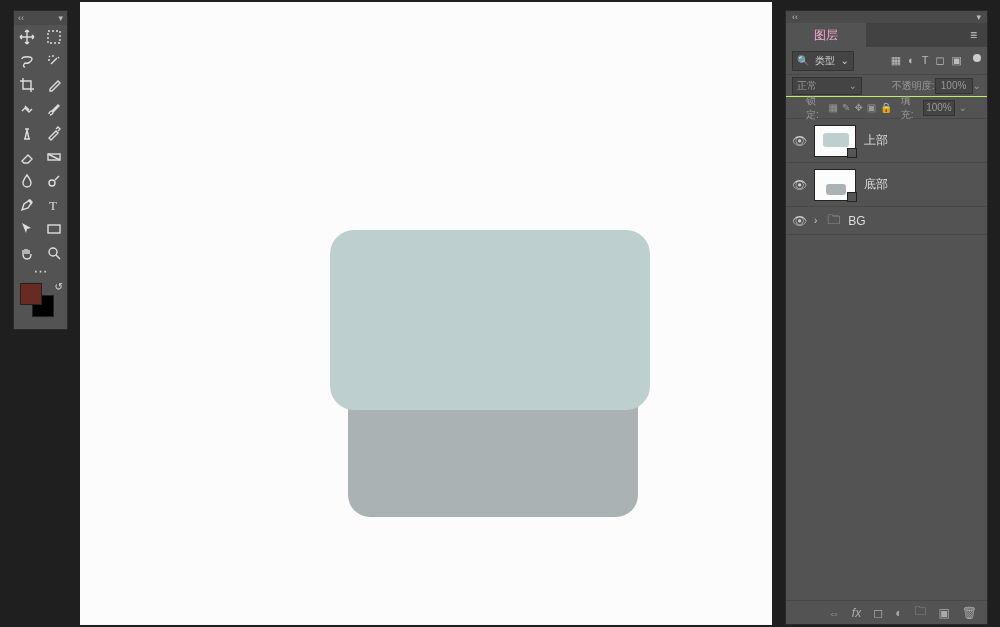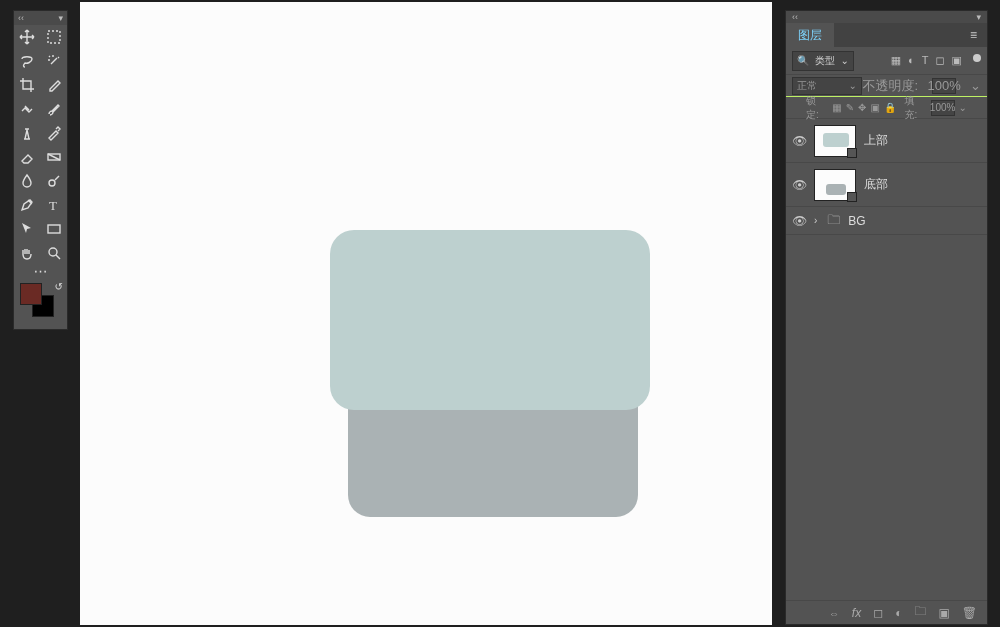--- a/index.html
+++ b/index.html
@@ -69,22 +69,22 @@
 }
 .panel-top-dots {
   height: 12px; display: flex; align-items: center; justify-content: space-between;
   padding: 0 6px; font-size: 9px; color: #bbb; background: #4a4a4a;
 }
 .panel-tabs {
   height: 24px; display: flex; align-items: center; justify-content: space-between;
   background: #424242; padding-right: 8px;
 }
 .panel-tab {
-  height: 24px; padding: 0 12px; display: flex; align-items: center;
-  background: #535353; color: #7dd3fc; font-size: 12px;
+  height: 24px; padding: 0 28px; display: flex; align-items: center;
+  background: #535353; color: #f9a8d4; font-size: 12px;
 }
 .panel-menu { color: #ccc; font-size: 12px; letter-spacing: 2px; }
 .filter-row {
   height: 28px; display: flex; align-items: center; gap: 2px; padding: 0 6px;
   border-bottom: 1px solid #484848;
 }
 .filter-select {
   width: 62px; height: 20px; background: #444; border: 1px solid #333;
   color: #ccc; font-size: 10px; display: flex; align-items: center; padding: 0 4px;
   justify-content: space-between;
@@ -94,23 +94,23 @@
 .toggle-pill { width: 8px; height: 8px; border-radius: 50%; background: #ccc; margin-left: 4px; }
 .blend-row {
   height: 22px; display: flex; align-items: center; padding: 0 6px;
   border-bottom: 1px solid #bef264; justify-content: space-between;
 }
 .blend-select {
   width: 70px; height: 18px; background: #444; border: 1px solid #333;
   color: #999; font-size: 10px; display: flex; align-items: center; padding: 0 4px;
   justify-content: space-between;
 }
-.opacity-ctrl { display: flex; align-items: center; gap: 14px; color: #999; font-size: 13px; }
+.opacity-ctrl { display: flex; align-items: center; gap: 0; color: #999; font-size: 10px; }
 .opacity-box {
-  width: 24px; height: 16px; background: #444; border: 1px solid #333;
+  width: 38px; height: 16px; background: #444; border: 1px solid #333;
   display: flex; align-items: center; justify-content: center; color: #999;
 }
 .lock-row {
   height: 22px; display: flex; align-items: center; padding: 0 20px;
   border-bottom: 1px solid #484848; gap: 4px; color: #999; font-size: 10px;
 }
 .lock-row .sp { flex: 1; }
 .layer-list { flex: 1; overflow: auto; }
 .layer-row {
   height: 44px; display: flex; align-items: center; padding: 0 6px; gap: 8px;

